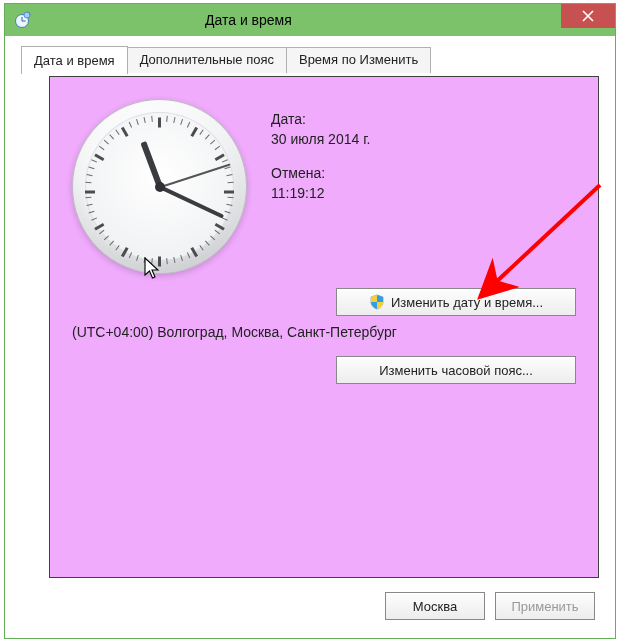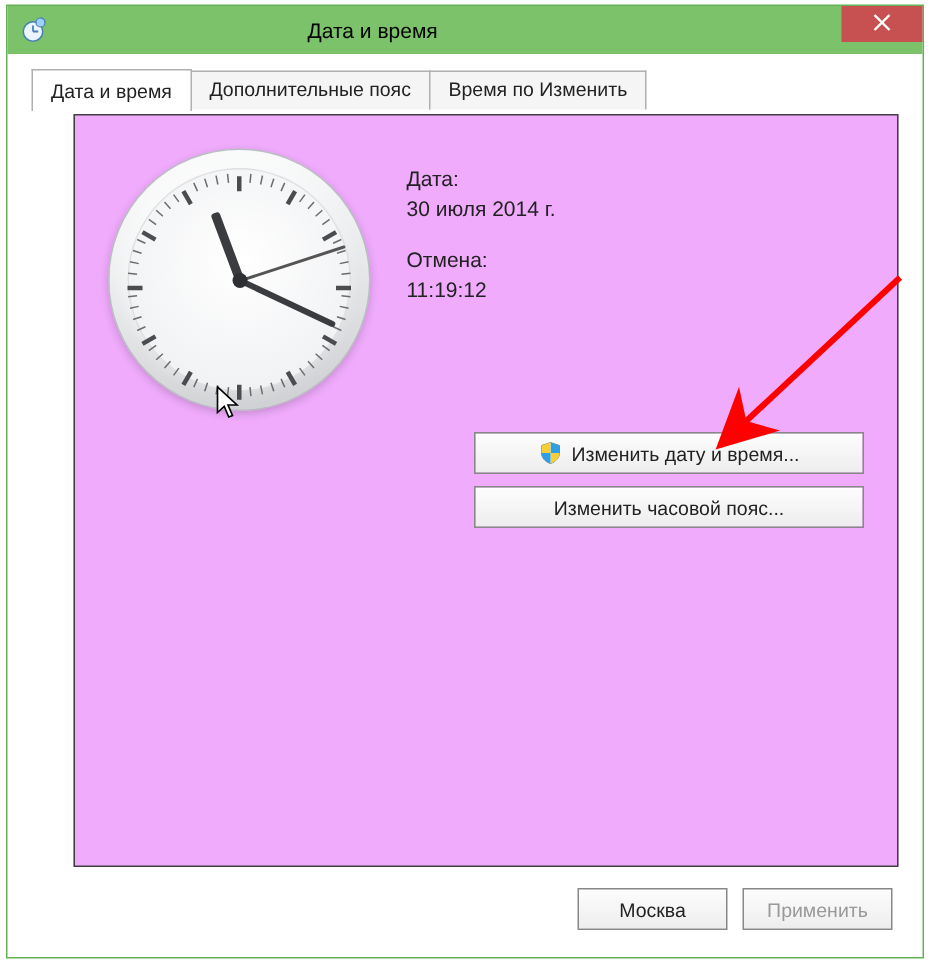--- a/index.html
+++ b/index.html
@@ -169,21 +169,21 @@
     height: 28px;
     padding: 0 14px;
     font-size: 13px;
     background: linear-gradient(#fdfdfd, #ededed);
     border: 1px solid #888;
     color: #222;
     cursor: pointer;
     box-shadow: inset 0 1px 0 #fff;
     white-space: nowrap;
   }
-  .btn.wide { width: 260px; }
+  .btn.wide { width: 240px; }
   .btn.disabled { color: #999; cursor: default; }
   .shield {
     width: 16px; height: 16px;
     margin-right: 6px;
     flex: 0 0 auto;
   }
   .btn-row-right {
     display: flex; justify-content: flex-end;
     margin-top: 4px;
   }
@@ -357,20 +357,21 @@
               <path d="M8 1 L2 3 V8 H8 Z" fill="#f5cf3a"></path>
               <path d="M8 8 H14 C14 11 11.5 14 8 15 Z" fill="#f5cf3a"></path>
               <path d="M8 8 H2 C2 11 4.5 14 8 15 Z" fill="#2e9ee6"></path>
             </svg>
           </span>
           <span>Изменить дату и время...</span>
         </div>
       </div>
 
       <div class="section">
+        <div class="tz-text">(UTC+04:00) Волгоград, Москва, Санкт-Петербург</div>
         <div class="btn-row-right">
           <div class="btn wide">
             <span>Изменить часовой пояс...</span>
           </div>
         </div>
       </div>
 
 
       <svg class="anno-arrow" style="left:400px; top:100px;" width="160" height="140" viewBox="0 0 160 140">
         <defs>

